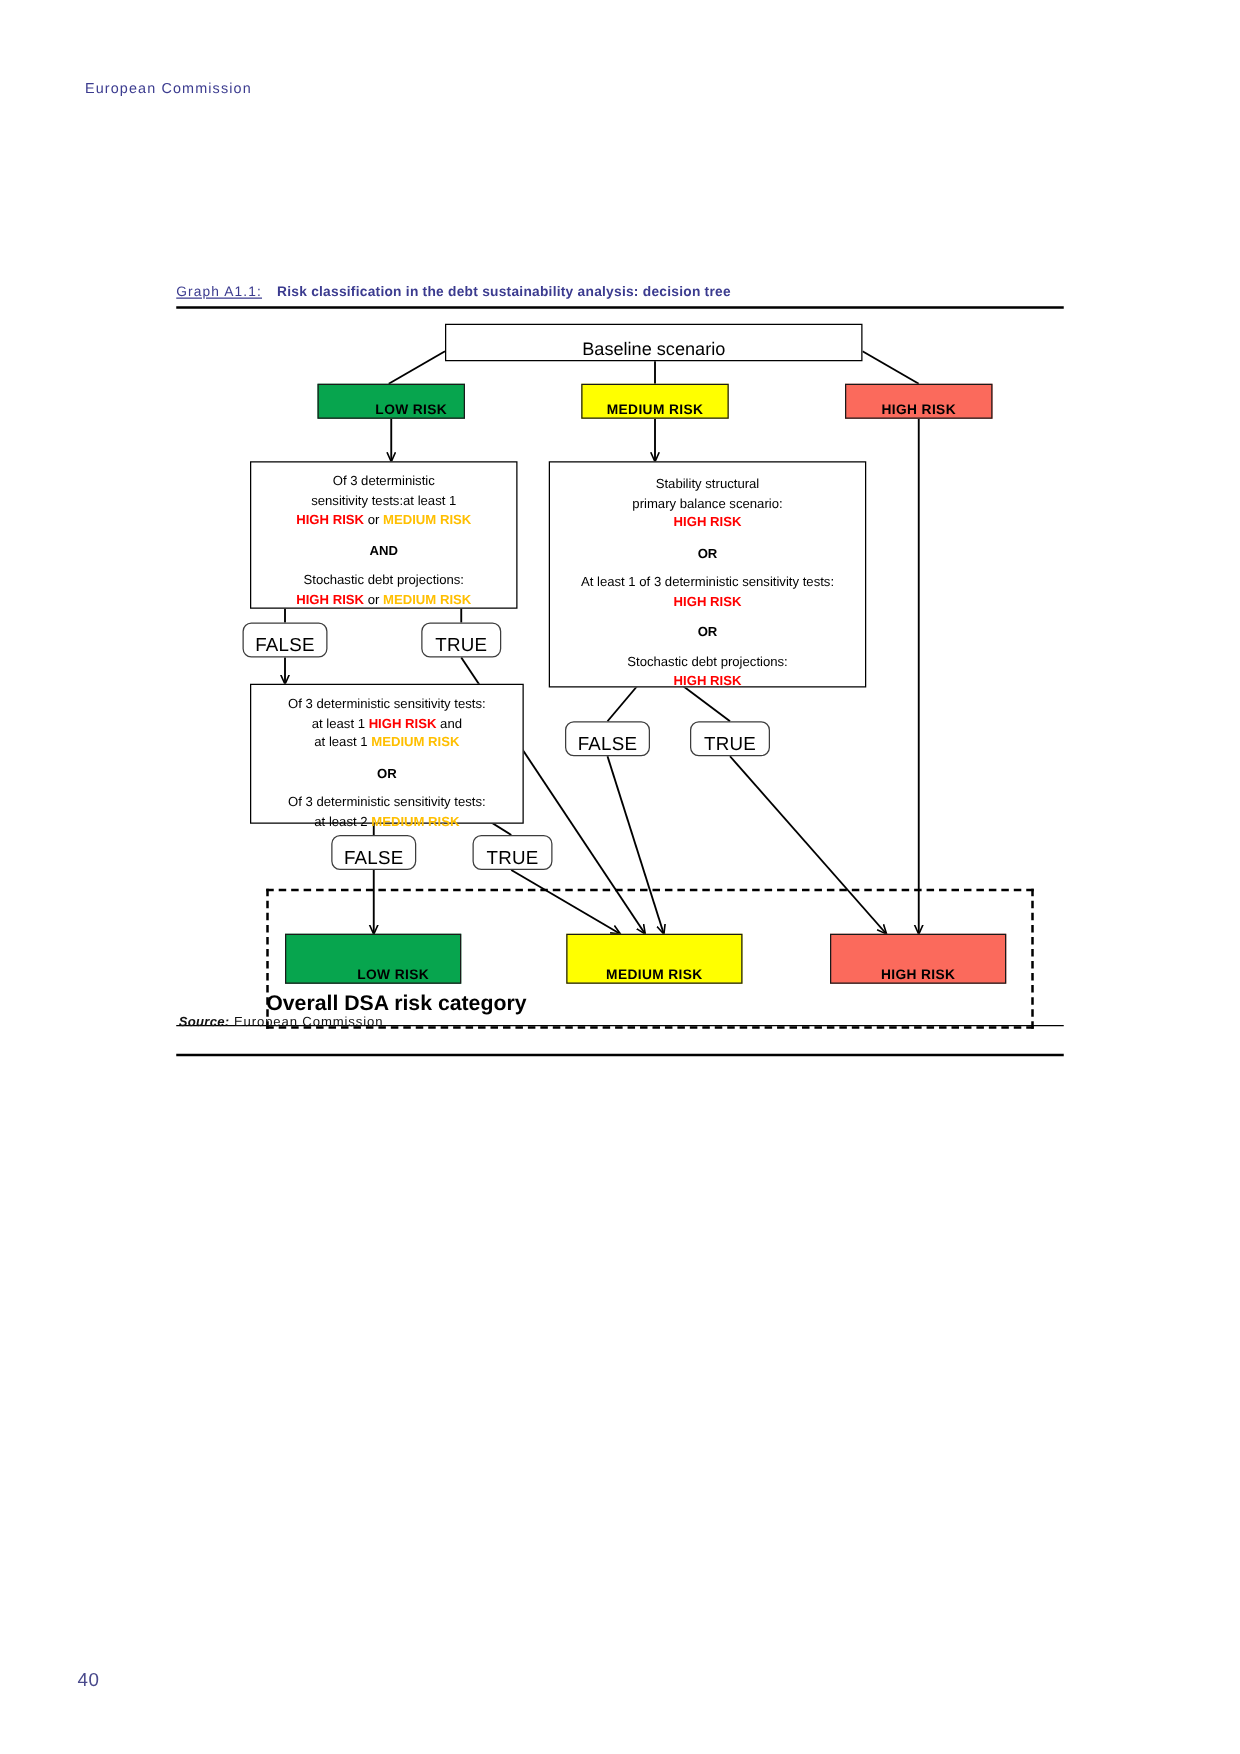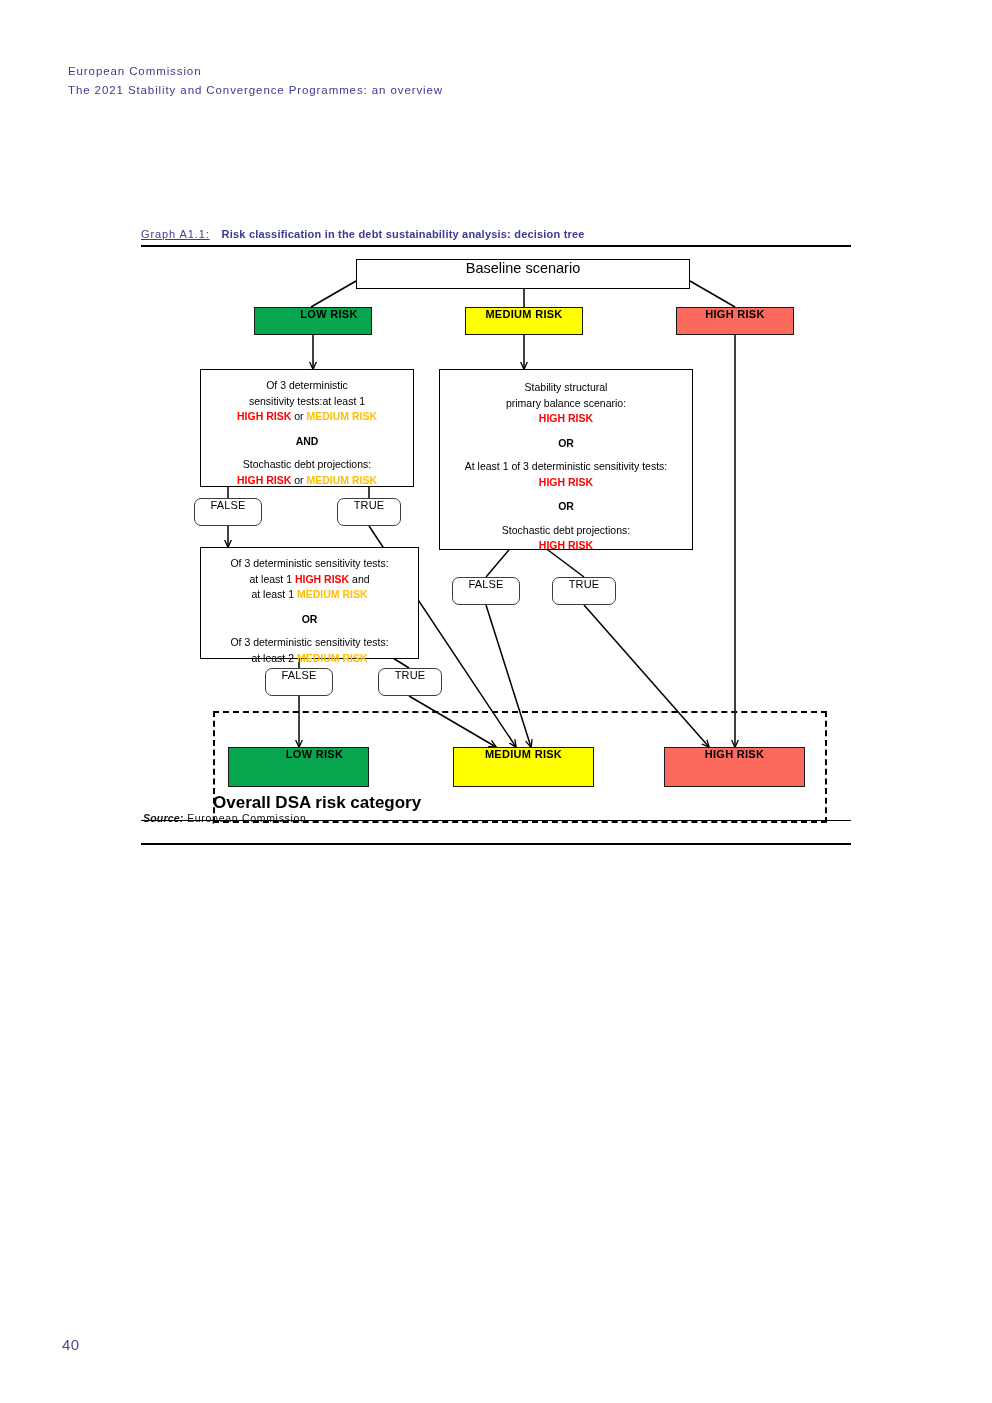--- a/index.html
+++ b/index.html
@@ -112,21 +112,21 @@
     top: 0;
     width: 710px;
     height: 572px;
     pointer-events: none;
   }
 
   .node {
     position: absolute;
     box-sizing: border-box;
     display: flex;
-    align-items: flex-start;
+    align-items: flex-end;
     justify-content: center;
     text-align: center;
   }
 
   
   .baseline-box {
     border: 1px solid #000000;
     background: #ffffff;
     font-size: 14.5px;
     color: #000000;
@@ -162,21 +162,21 @@
   }
   .crit-box .line { display: block; }
   .hi { color: #ff0000; font-weight: bold; }
   .me { color: #ffbf00; font-weight: bold; }
 
   
   .bool-box {
     border: 1px solid #3d3d3d;
     background: #ffffff;
     border-radius: 7px;
-    font-size: 11px;
+    font-size: 15px;
     color: #000000;
     letter-spacing: 0.2px;
   }
 
   
   .outcome-zone {
     position: absolute;
     border: 2px dashed #000000;
     background: transparent;
   }
@@ -194,21 +194,20 @@
     font-weight: bold;
     color: #000000;
     letter-spacing: 0.3px;
   }
 </style>
 </head>
 <body>
 
 <div class="page-header">
   <div>European Commission</div>
-  <div>The 2021 Stability and Convergence Programmes: an overview</div>
 </div>
 
 <div class="graph-frame">
 
   <div class="graph-title">
     <span class="gt-label">Graph A1.1:</span><span class="gt-text">Risk classification in the debt sustainability analysis: decision tree</span>
   </div>
   <div class="rule-top"></div>
 
   <div class="diagram">

